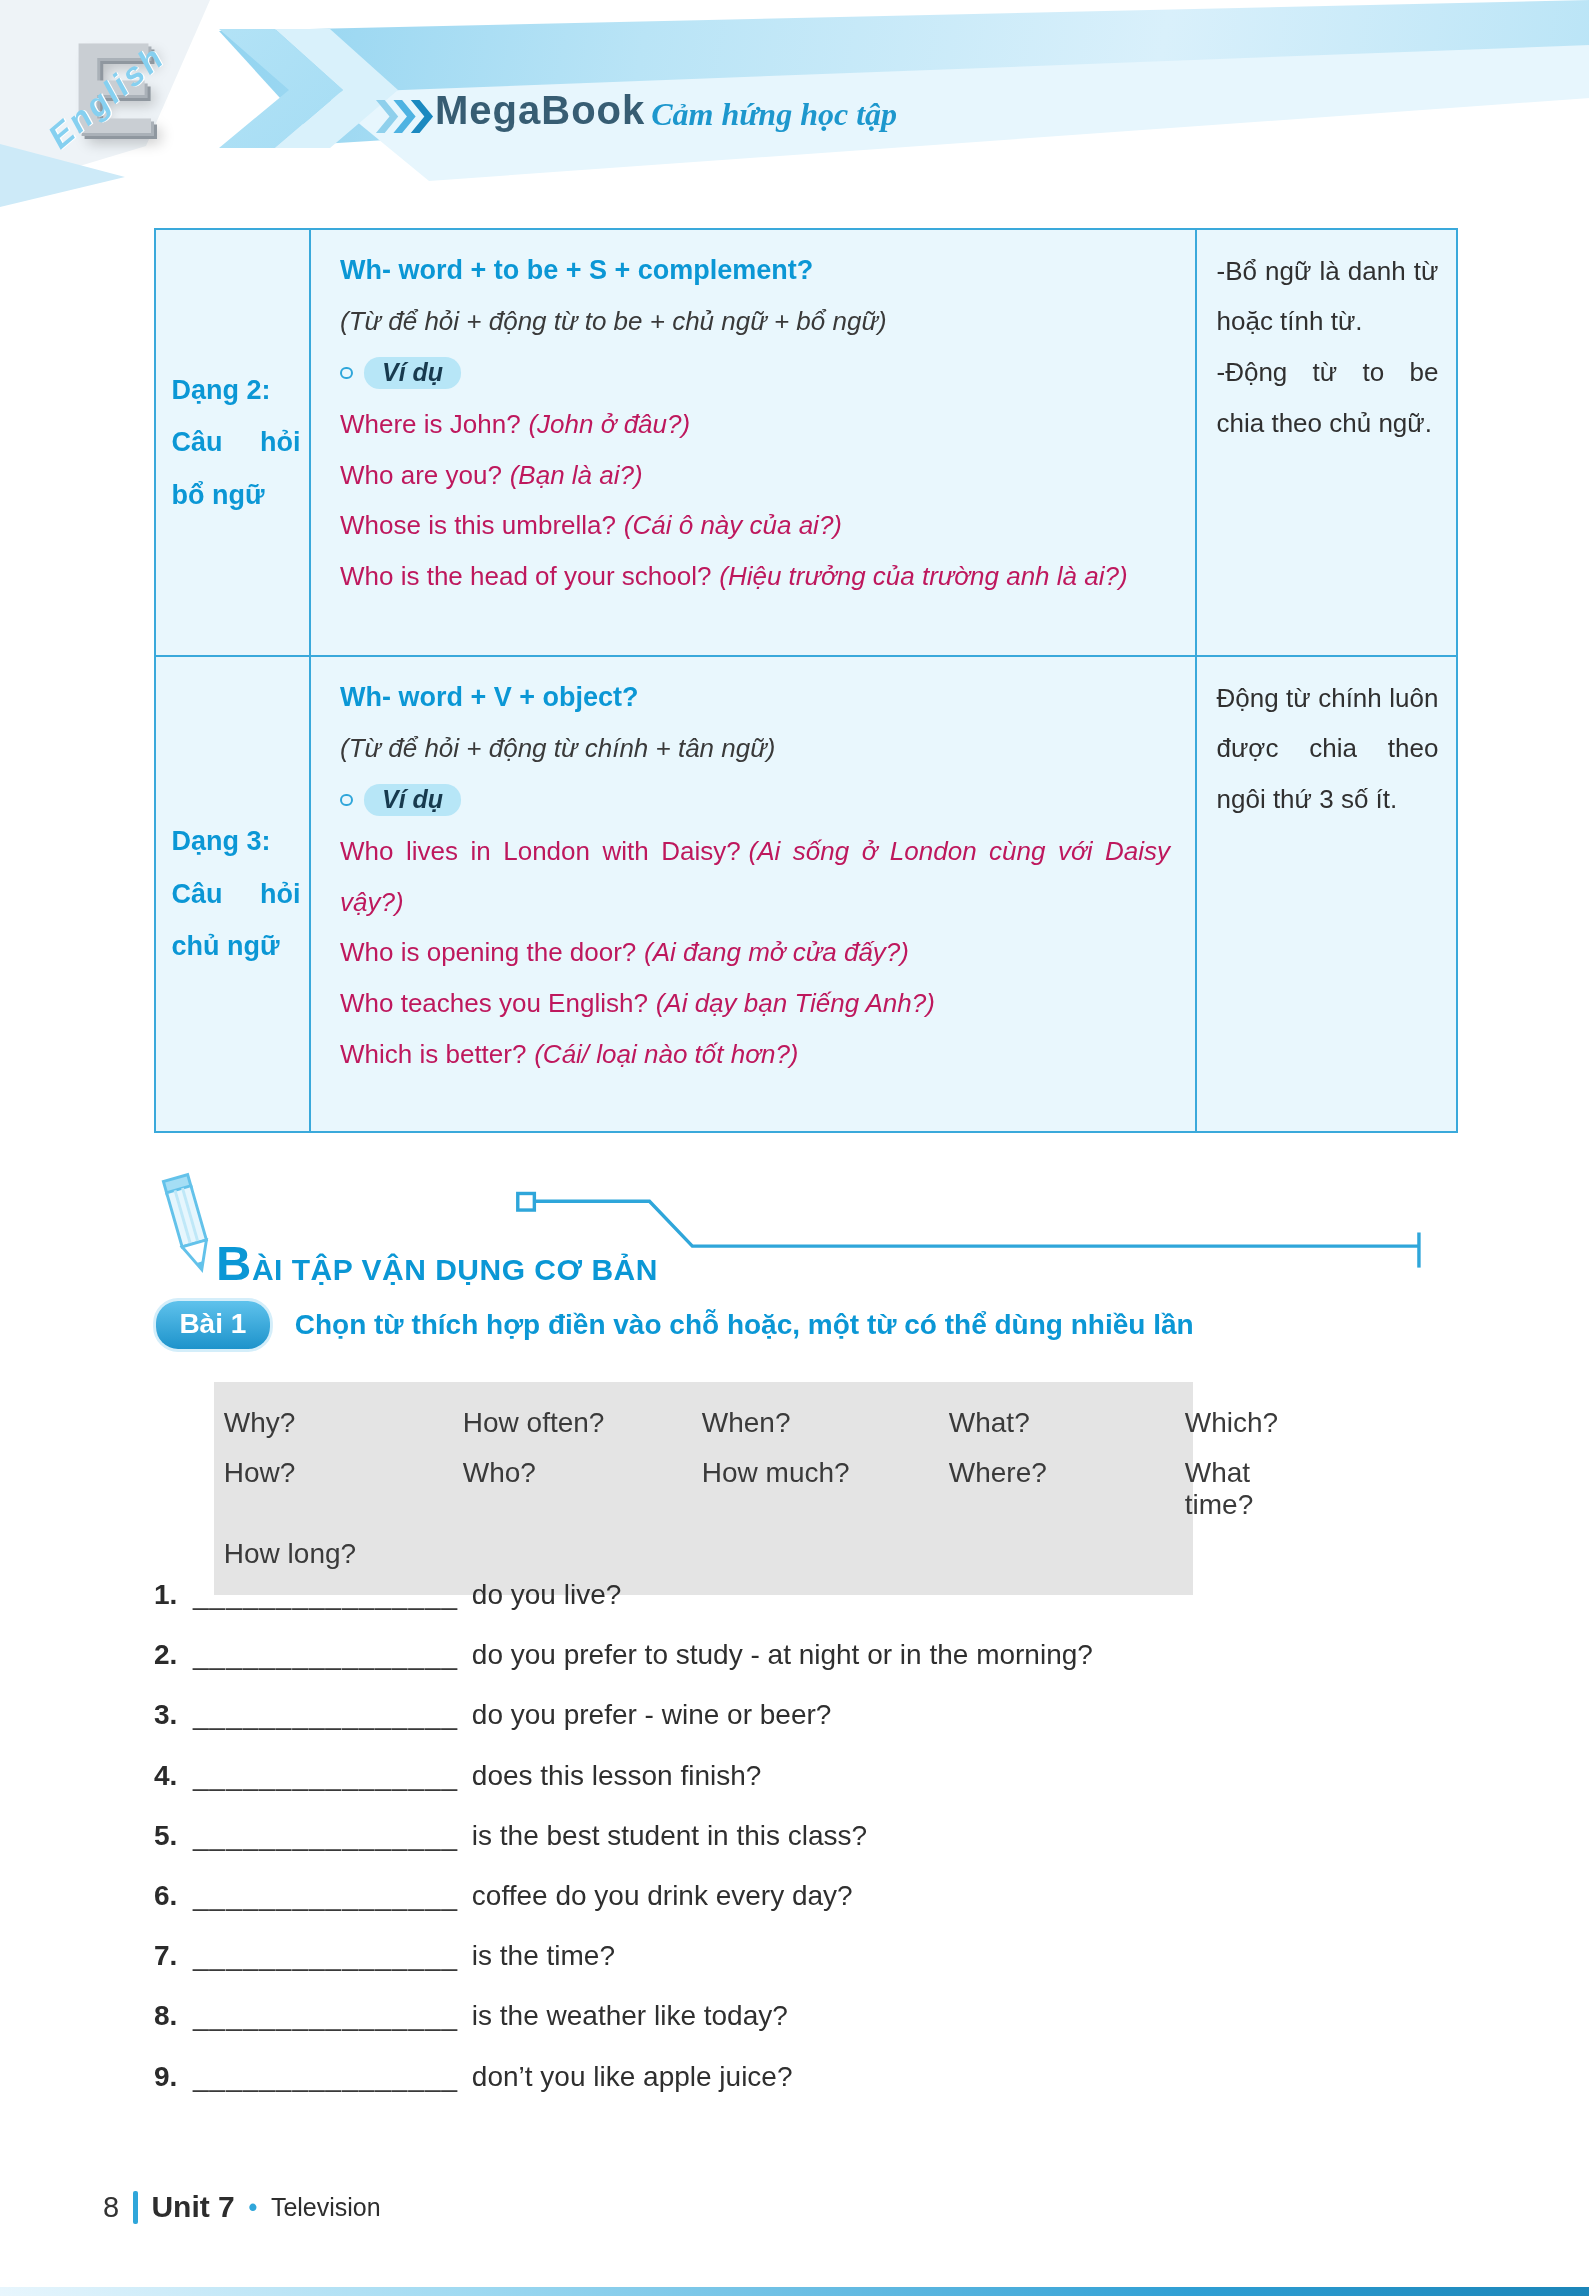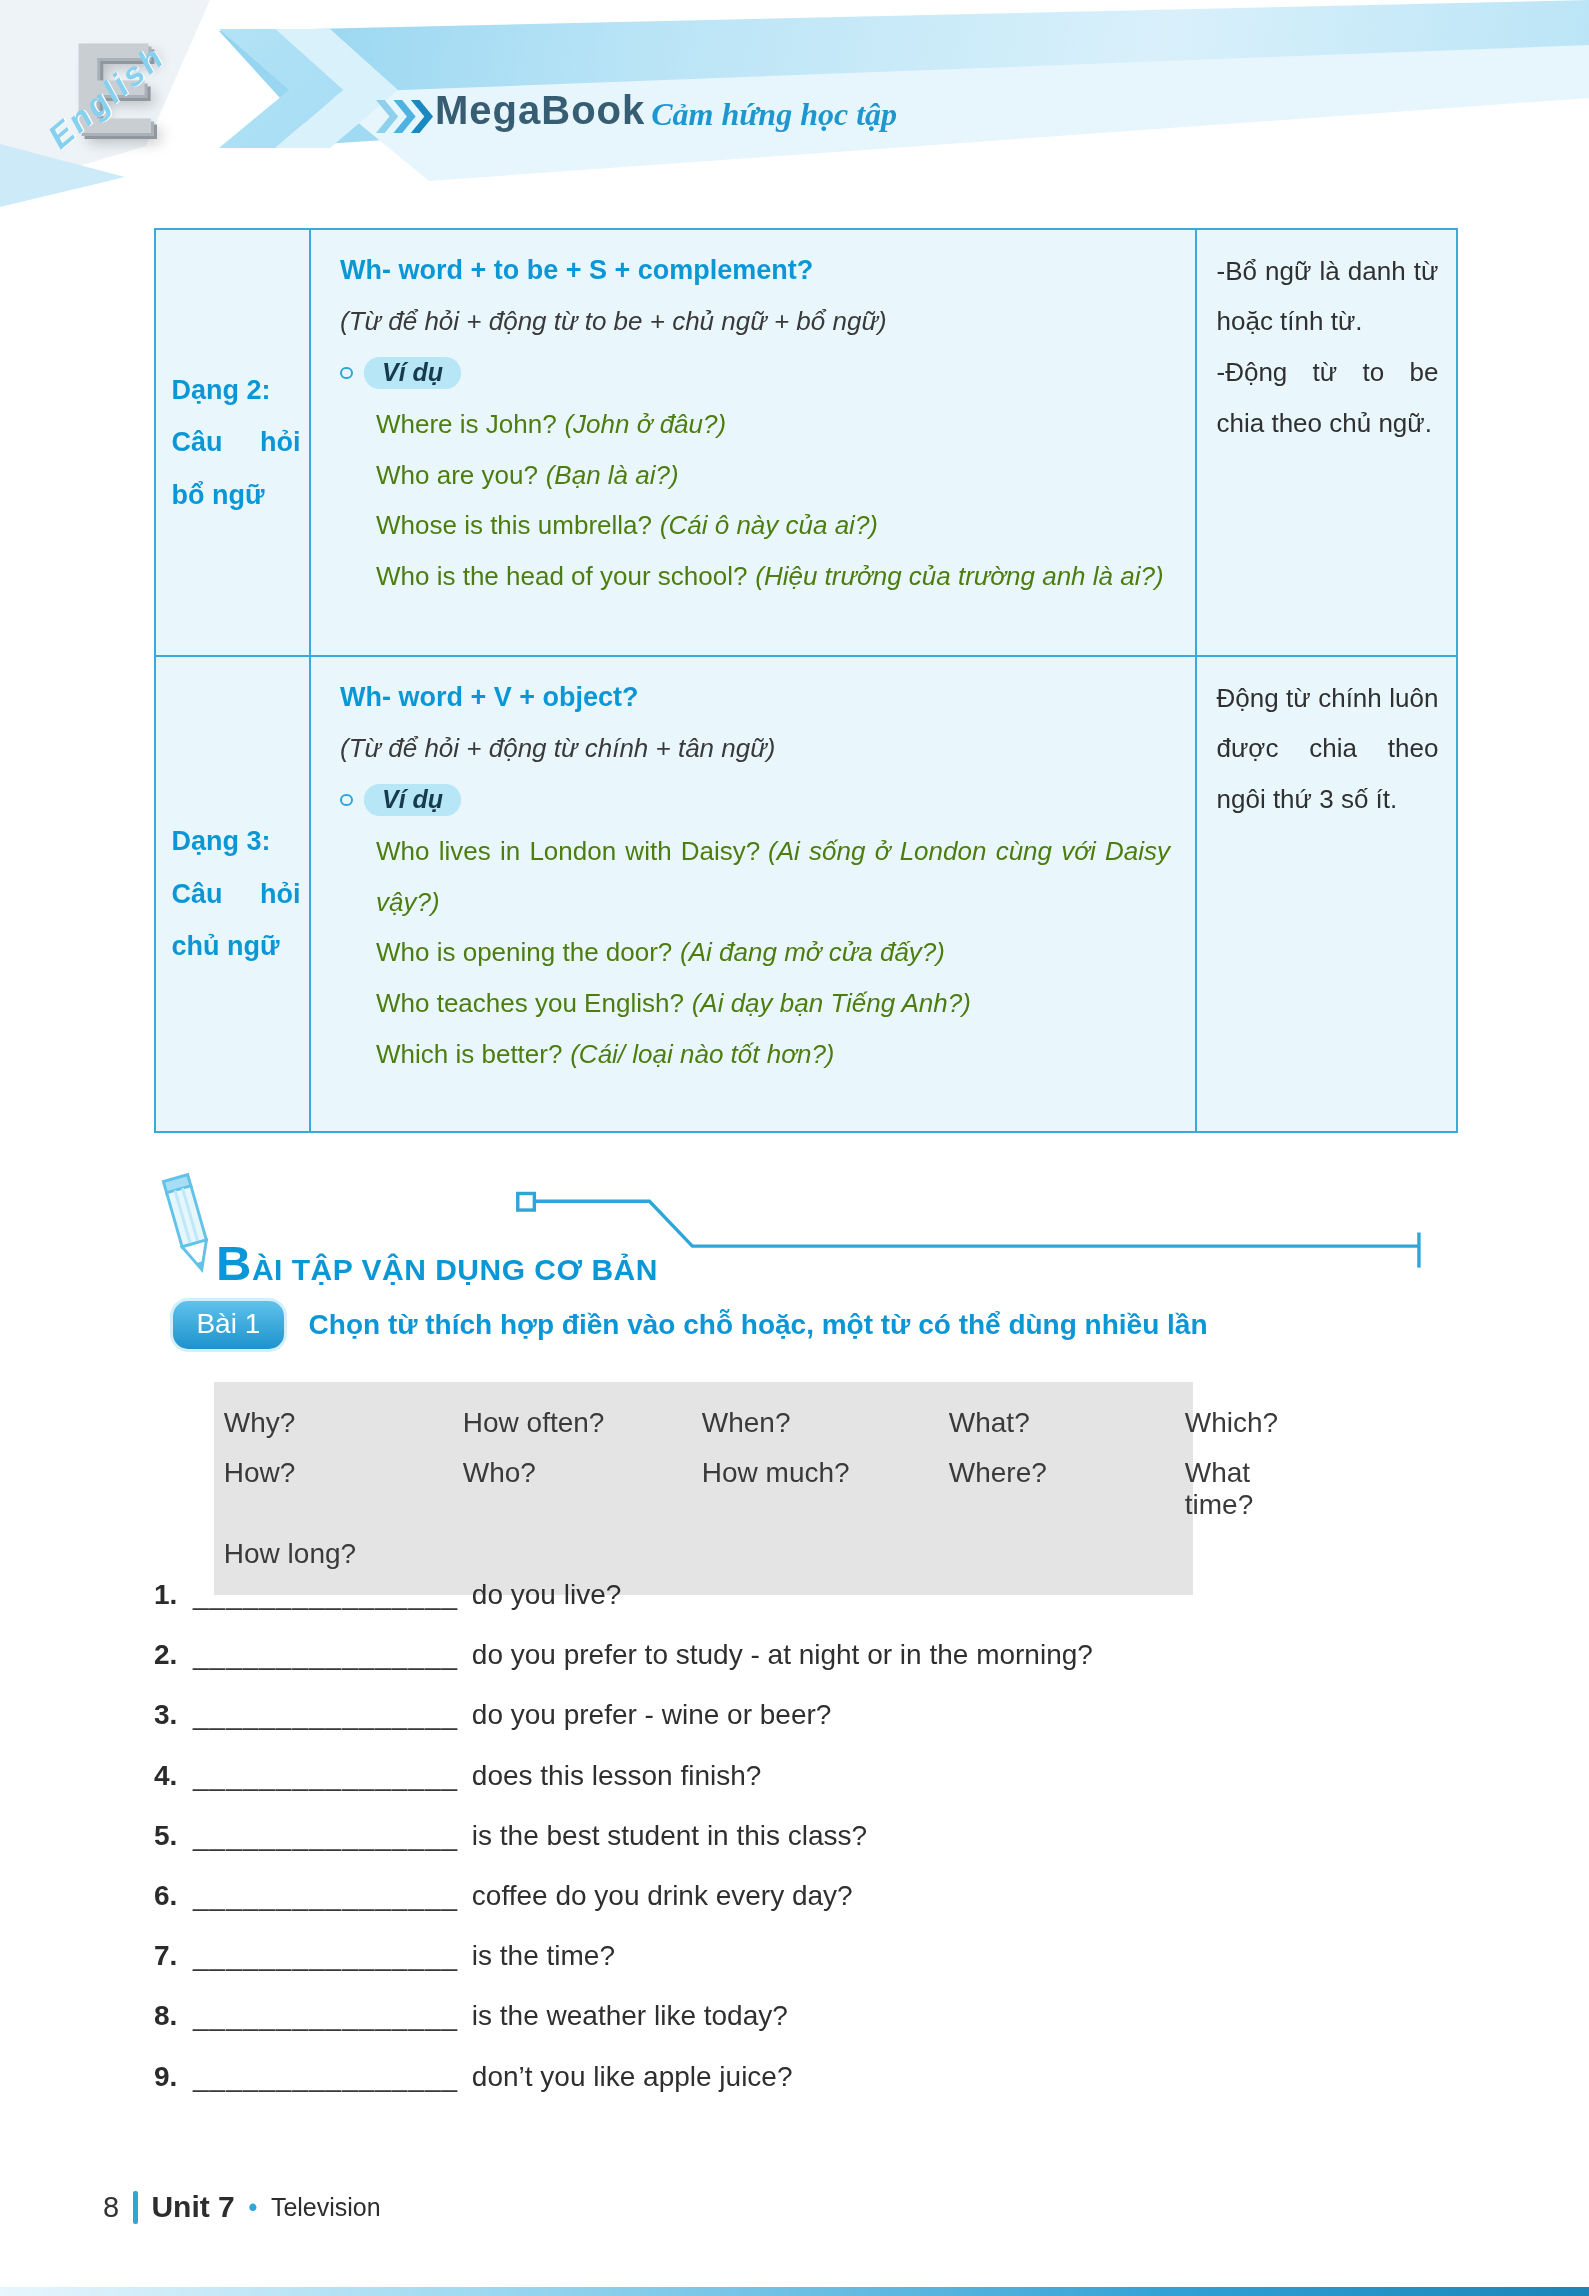--- a/index.html
+++ b/index.html
@@ -46,36 +46,36 @@
   .label p { color:#0b97d5; font-weight:bold; font-size:27px; line-height:1.95; }
   .label .sub { width:129px; text-align:justify; }
   .cell.content { padding:13.7px 25px 7.8px 29px; font-size:26px; }
   .content p { line-height:1.95; }
   .formula { color:#0b97d5; font-weight:bold; font-size:27px; }
   .formula-note { font-style:italic; color:#3a3a3a; }
   .vidu-row { display:flex; align-items:center; gap:11.7px; min-height:52px; }
   .vidu-dot { width:12.7px; height:12.7px; border:2.9px solid #2fa6da; border-radius:50%; flex:none; }
   .vidu-pill { background:#b7e6f7; border-radius:15.6px; padding:1px 17.6px 2.9px; font-weight:bold;
                font-style:italic; color:#173a4e; font-size:25px; }
-  .ex { text-align:justify; color:#4d7c0f;margin-left:36px; }
+  .ex { text-align:justify; color:#be185d; }
   .ex .vi { font-style:italic; margin-left:7.8px; }
   .note p { font-size:26px; line-height:1.95; text-align:justify; color:#303030; }
 
   
   .section-block { position:absolute; left:154px; top:1166px; width:1302px; height:132px; }
   .pencil { position:absolute; left:2px; top:3.9px; }
   .deco { position:absolute; left:0; top:0; }
   .section-title { position:absolute; left:62px; top:69px; font-size:30px; font-weight:bold;
                    color:#0b97d5; letter-spacing:0.5px; }
   .section-title::first-letter { font-size:49px; }
 
   
   .exercise-head { position:absolute; left:156px; top:1301px; display:flex; align-items:center; gap:25px; }
-  .badge { background:linear-gradient(180deg,#5fc2ec,#1d93cb); color:#ffffff; font-weight:normal;
-           font-size:28px; padding:6.8px 23.4px 8.8px; border-radius:15px; box-shadow:0 0 0 2.9px #d4eefa;margin-left:17px; }
+  .badge { background:linear-gradient(180deg,#5fc2ec,#1d93cb); color:#ffffff; font-weight:bold;
+           font-size:28px; padding:6.8px 23.4px 8.8px; border-radius:22px; box-shadow:0 0 0 2.9px #d4eefa; }
   .instruction { color:#0b97d5; font-weight:bold; font-size:28px; }
 
   .word-bank { position:absolute; left:214px; top:1382px; width:979px; background:#e4e4e4;
                padding:25px 9.8px 25px 9.8px; display:grid;
                grid-template-columns:239px 239px 247px 236px auto; row-gap:17.6px;
                font-size:28px; color:#3a3a3a; }
 
   .q-list { position:absolute; left:154px; top:1576px; font-size:28px; color:#2f2f2f; }
   .q-item { display:flex; align-items:baseline; margin-bottom:22.4px; line-height:1.35; }
   .q-num { font-weight:bold; width:39px; flex:none; color:#2b2b2b; }

